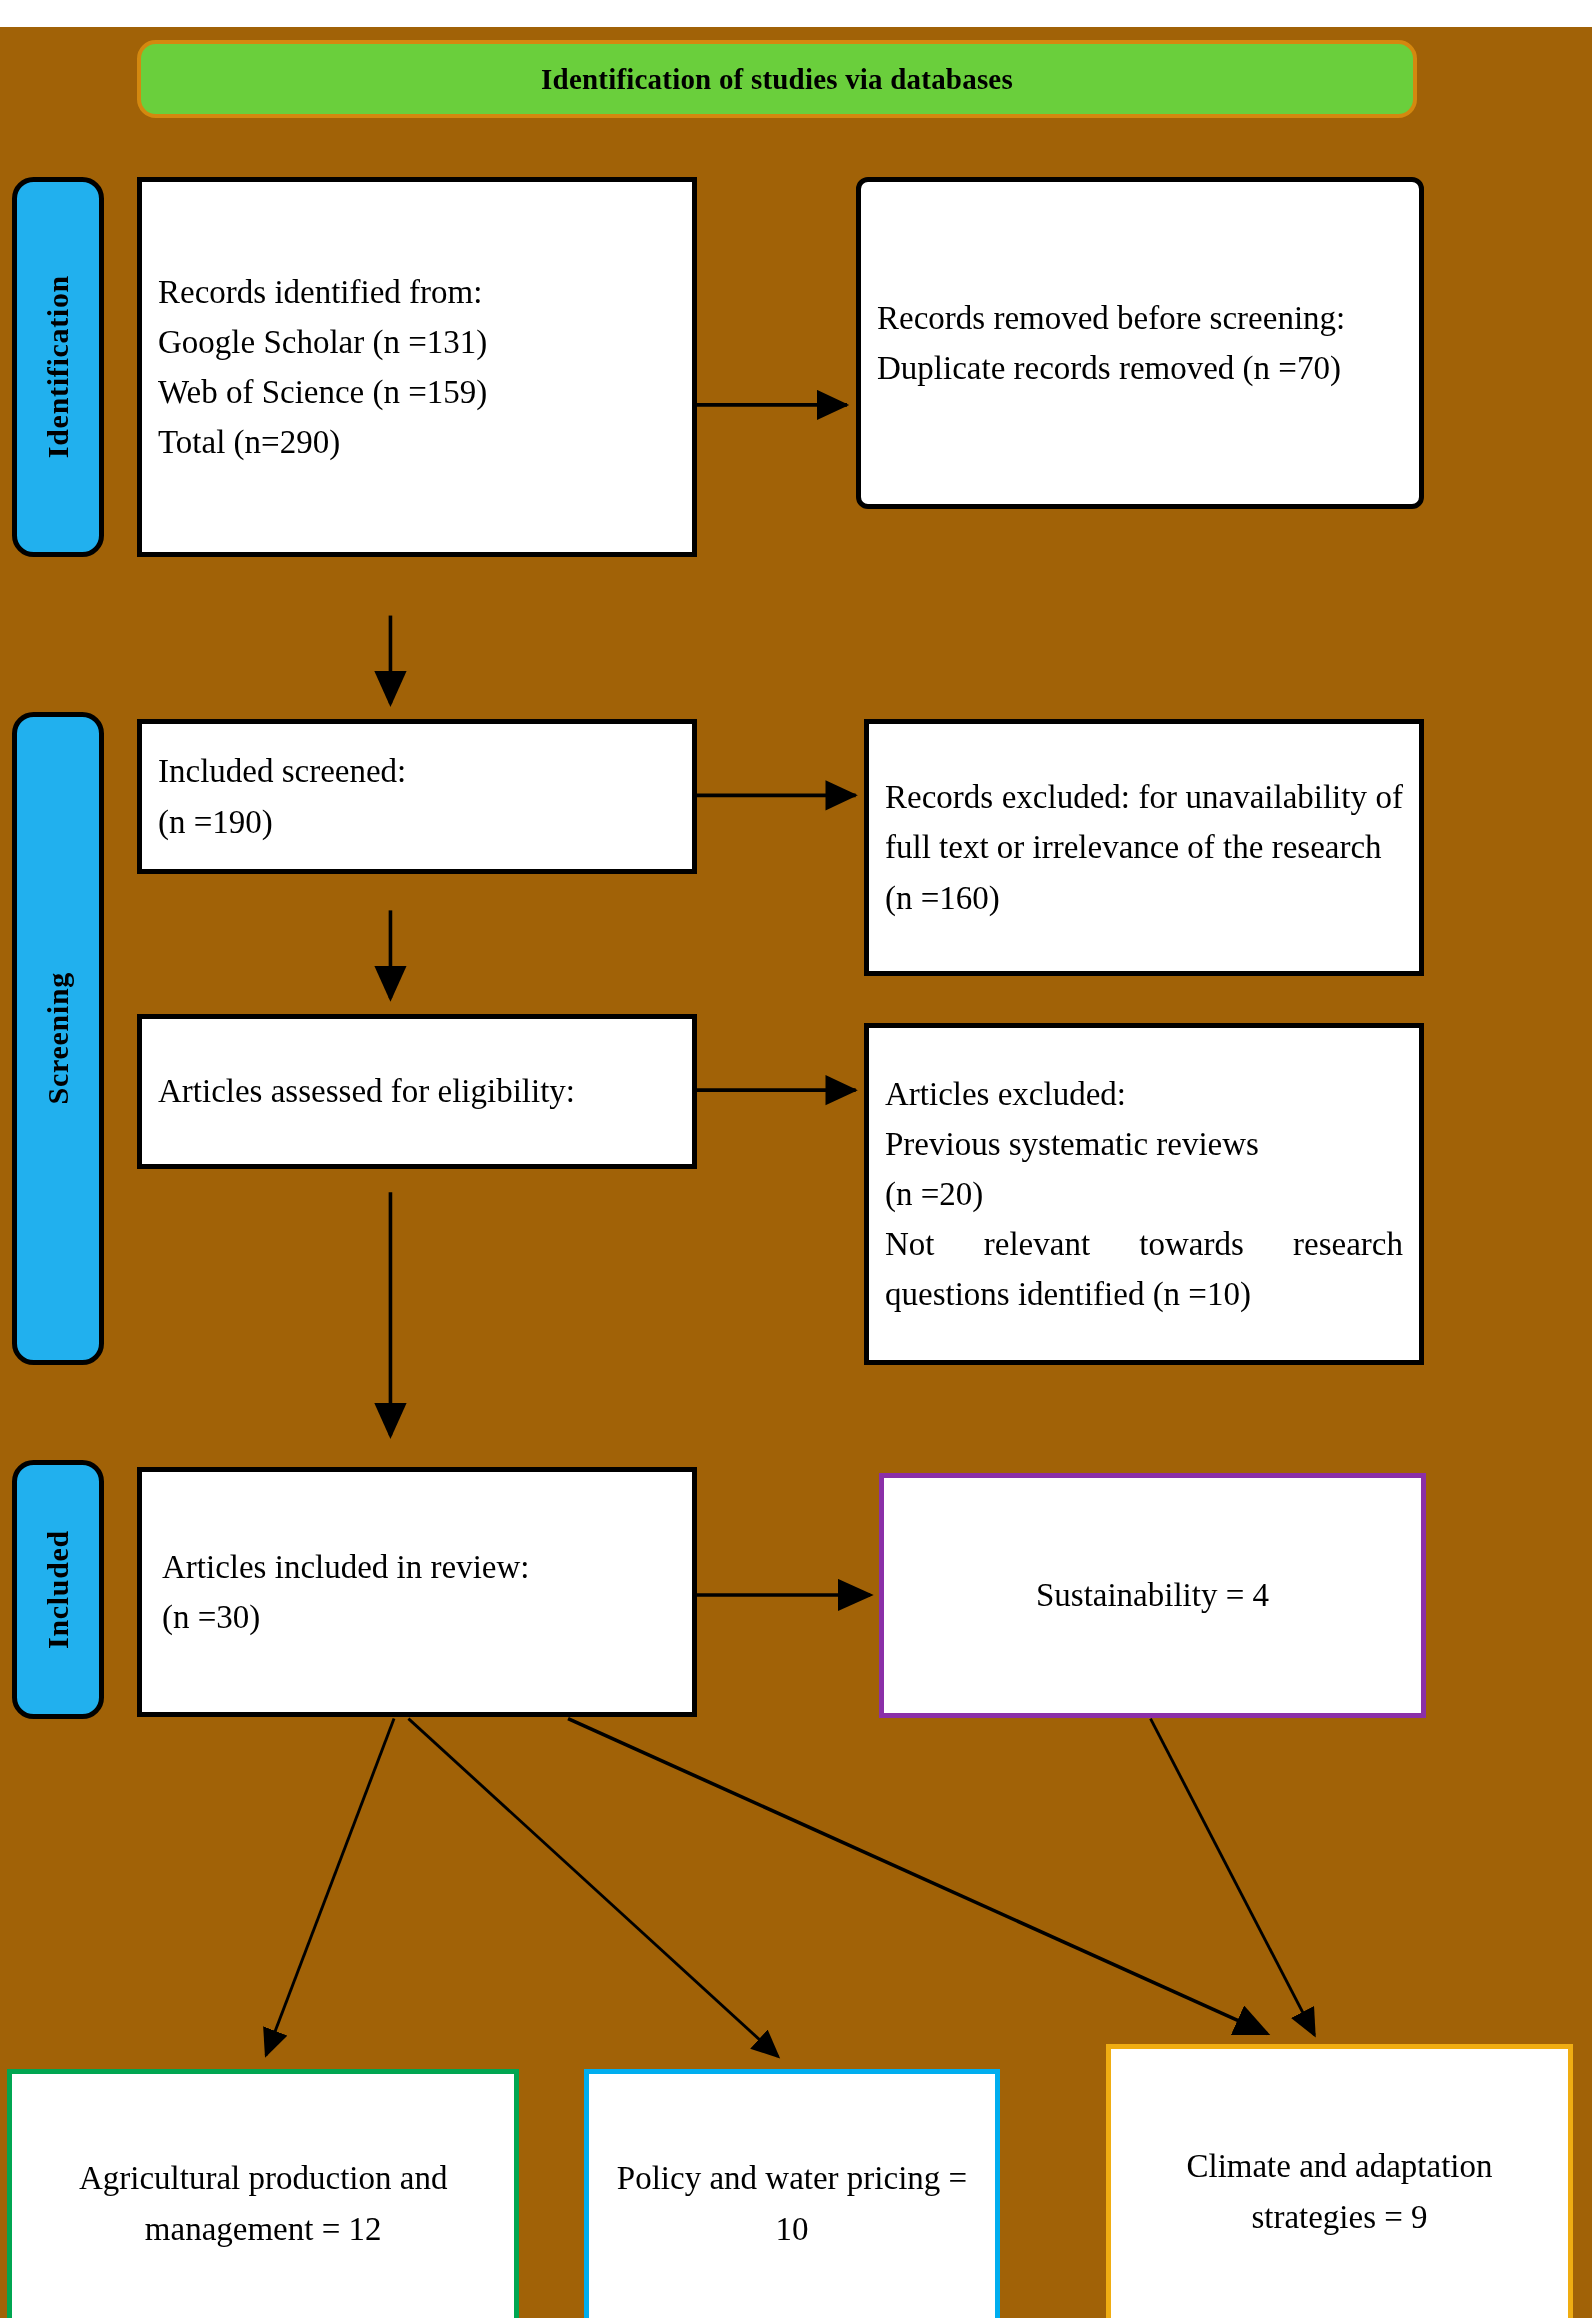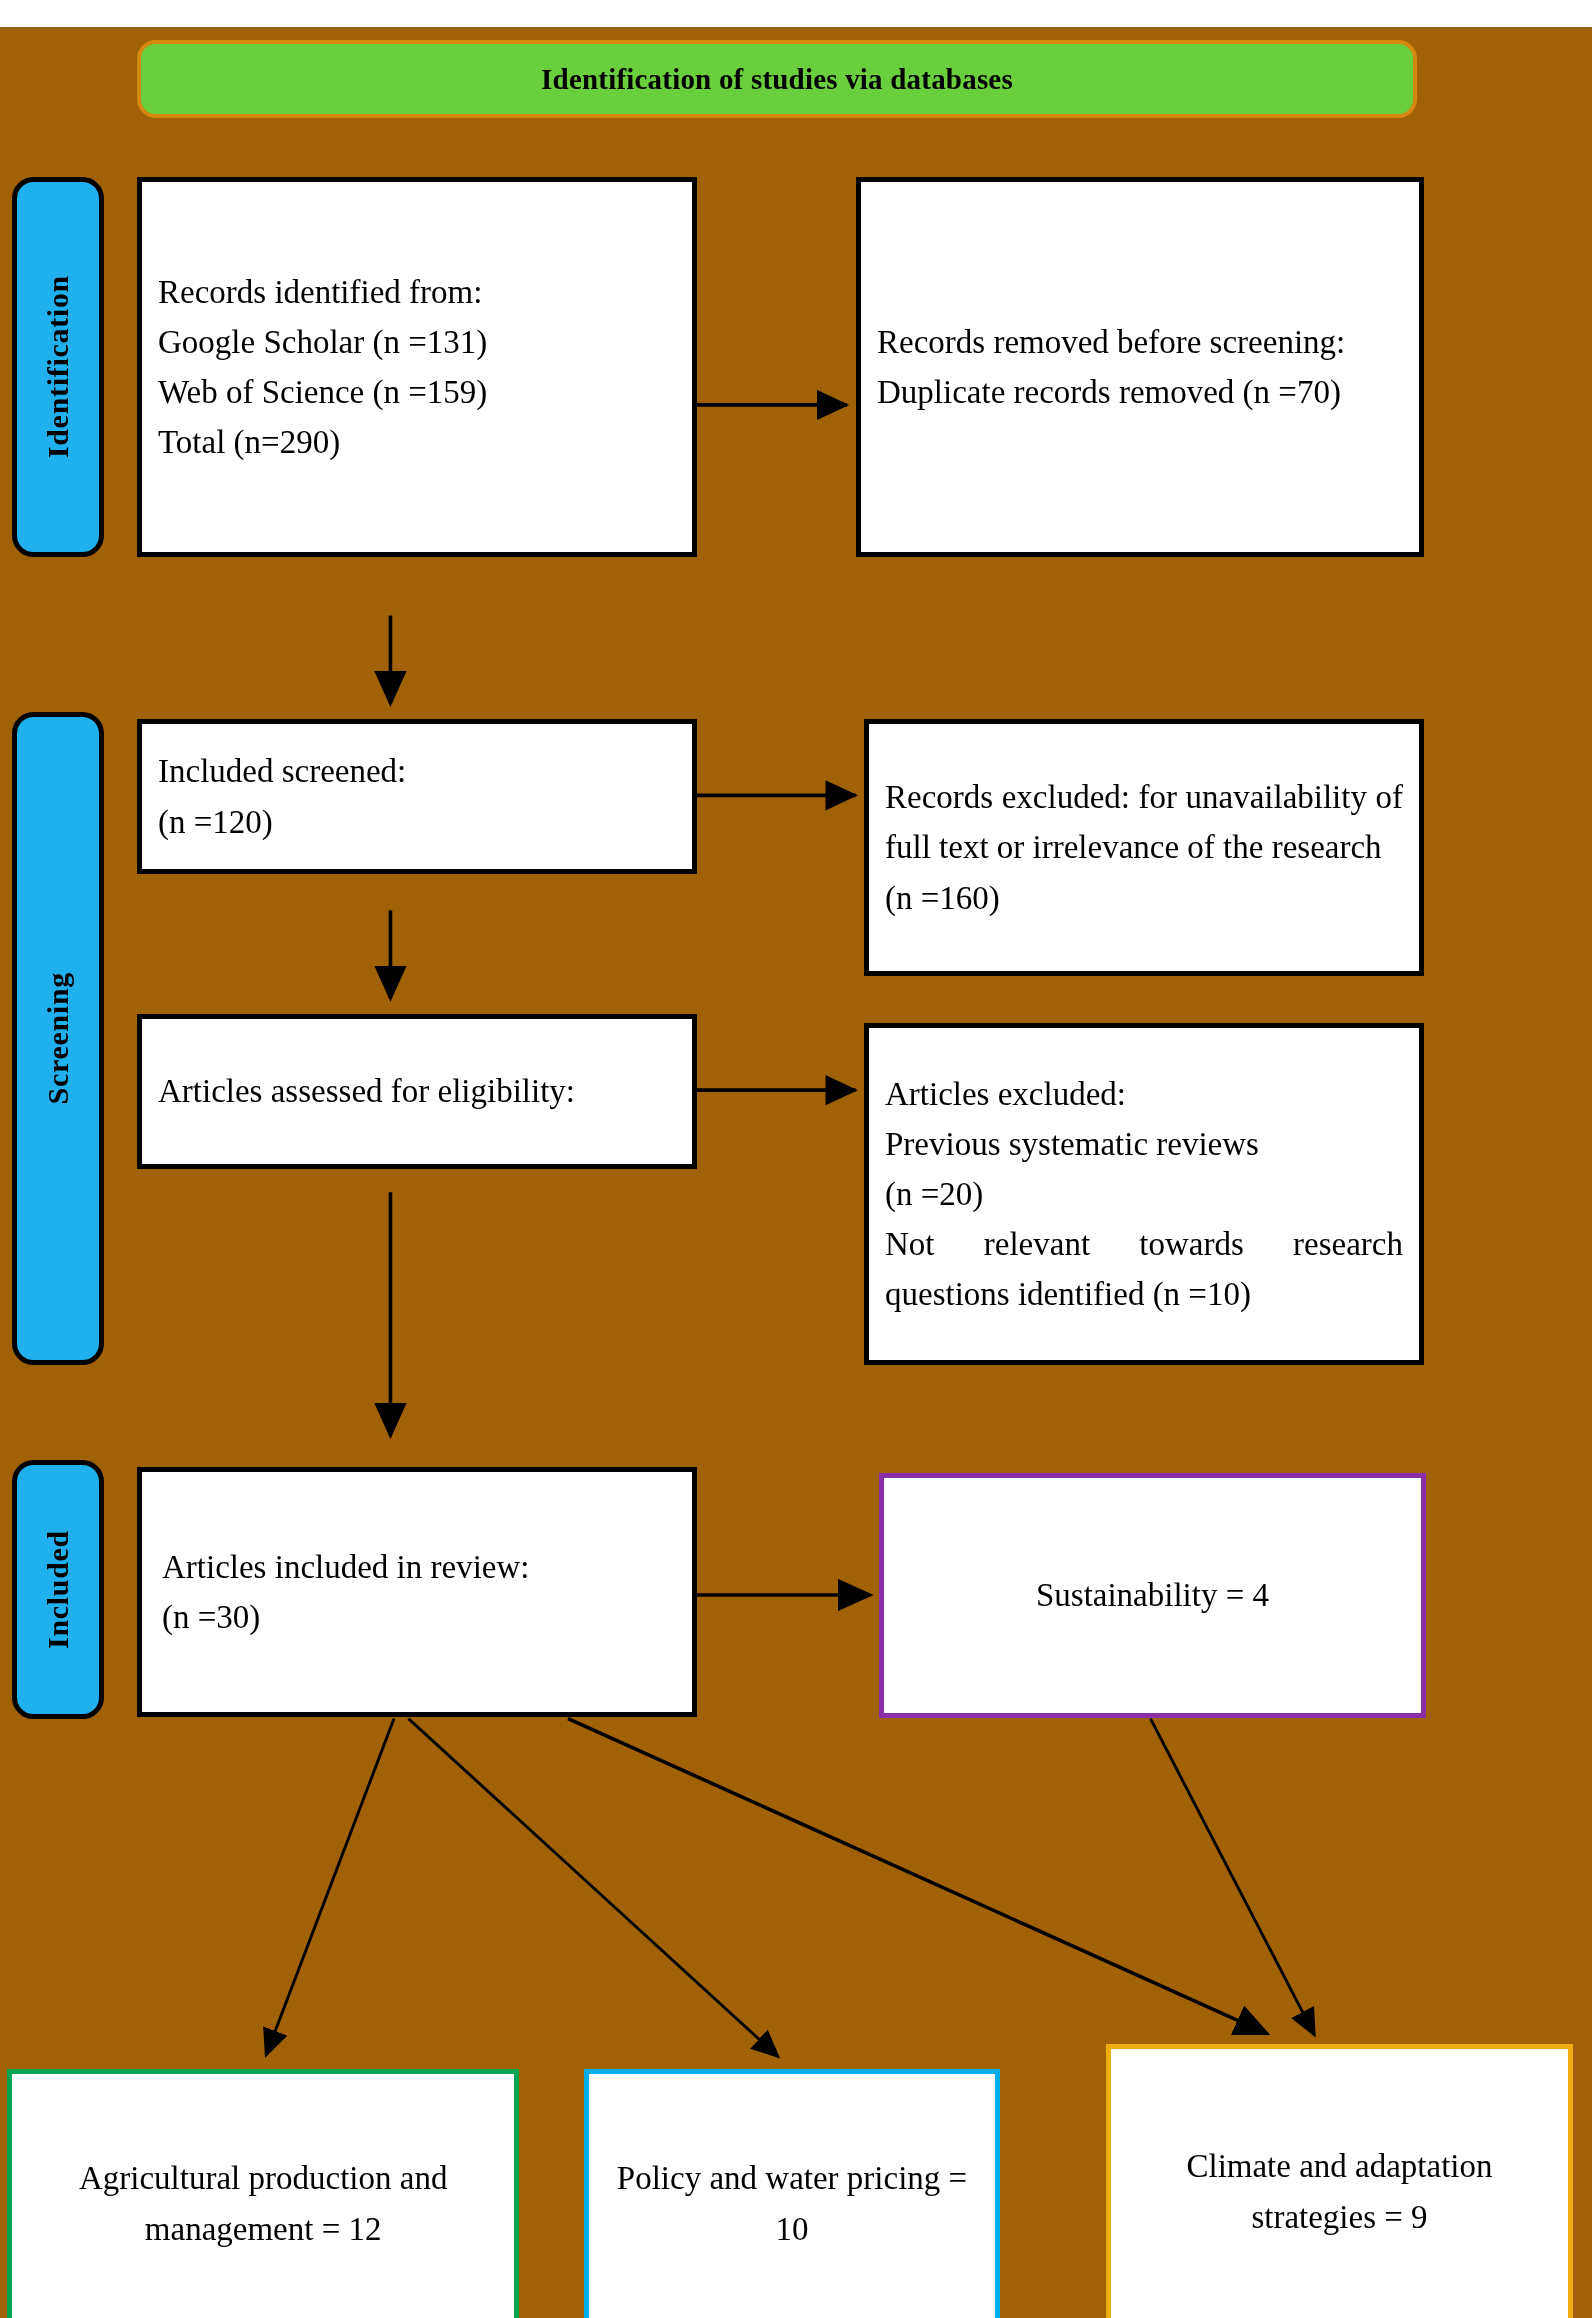--- a/index.html
+++ b/index.html
@@ -89,31 +89,31 @@
 
   <div class="box" style="left:137px;top:150px;width:560px;height:380px;">
     <div class="txt">
       <div>Records identified from:</div>
       <div>Google Scholar (n =131)</div>
       <div>Web of Science (n =159)</div>
       <div>Total (n=290)</div>
     </div>
   </div>
 
-  <div class="box just" style="left:856px;top:150px;width:568px;height:380px;">
+  <div class="box just" style="left:856px;top:150px;width:568px;height:332px;border-radius:12px;">
     <div class="txt">
       <div>Records removed before screening:</div>
       <div>Duplicate records removed (n =70)</div>
     </div>
   </div>
 
   <div class="box" style="left:137px;top:692px;width:560px;height:155px;">
     <div class="txt">
       <div>Included screened:</div>
-      <div>(n =120)</div>
+      <div>(n =190)</div>
     </div>
   </div>
 
   <div class="box just" style="left:864px;top:692px;width:560px;height:257px;">
     <div class="txt">
       <div>Records excluded: for unavailability of full text or irrelevance of the research</div>
       <div>(n =160)</div>
     </div>
   </div>
 

